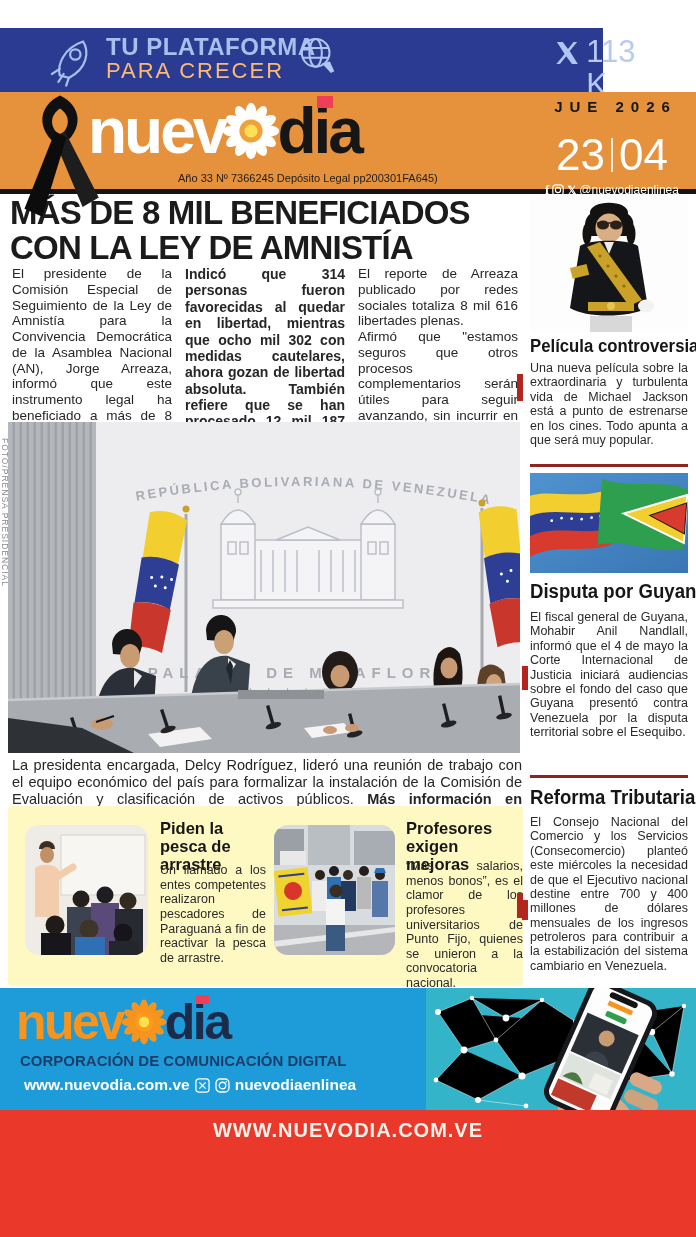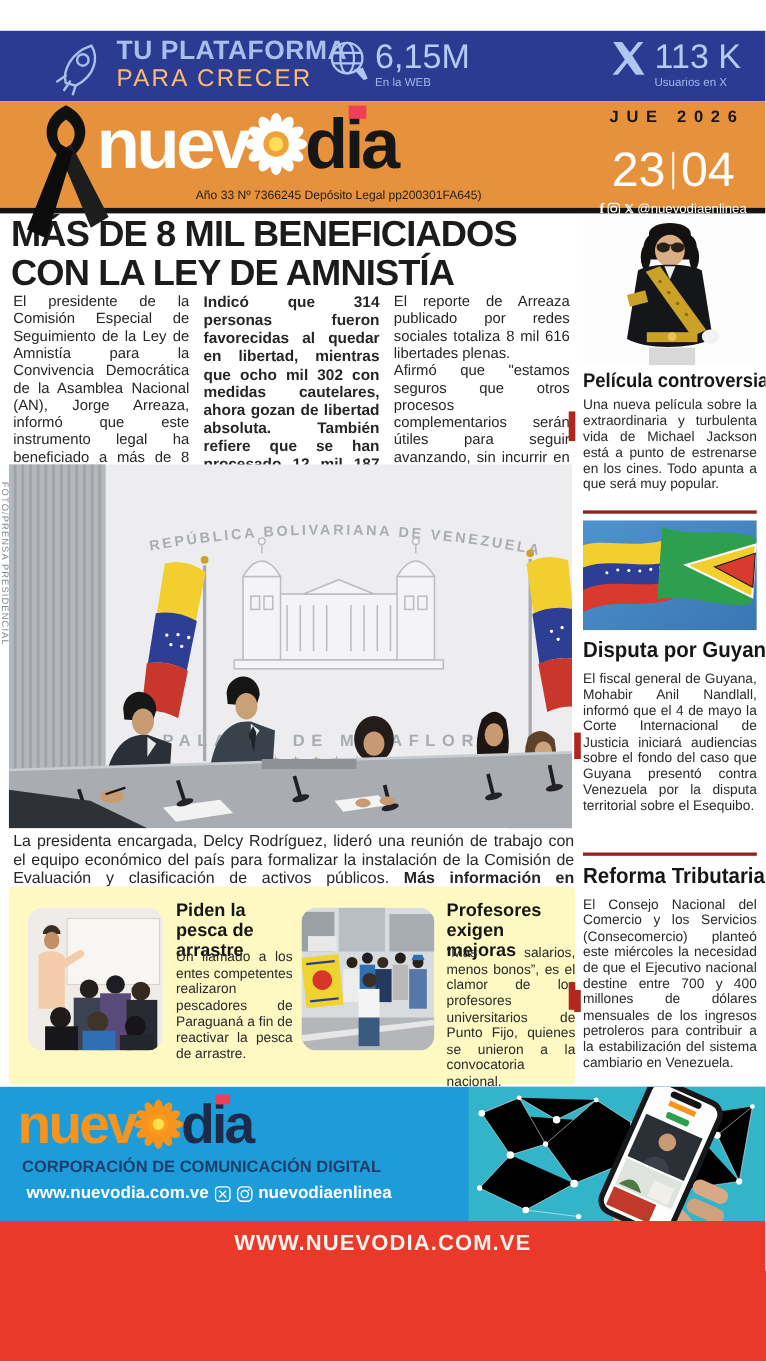--- a/index.html
+++ b/index.html
@@ -1,20 +1,20 @@
 <!DOCTYPE html>
 <html><head>
 <meta charset="utf-8">
 <style>
   html,body{margin:0;padding:0;background:#ffffff;}
   .page{position:relative;width:696px;height:1237px;background:#ffffff;overflow:hidden;
         font-family:"Liberation Sans",sans-serif;}
 
   
-  .topbar{position:absolute;left:0;top:28px;width:696px;height:64px;background:#2B3B92;}
+  .topbar{position:absolute;left:0;top:28px;width:603px;height:64px;background:#2B3B92;}
   .rocket{position:absolute;left:48px;top:7px;}
   .tagline{position:absolute;left:106px;top:6px;color:#A6C0EC;line-height:1.05;}
   .tagline .l1{font-size:24px;font-weight:bold;letter-spacing:.5px;}
   .tagline .l2{font-size:22px;letter-spacing:2px;color:#fdba74;}
   .stat{position:absolute;top:8px;display:flex;align-items:flex-start;gap:6px;}
   .stat .num{display:flex;flex-direction:column;}
   .stat .val{font-size:31px;line-height:1.05;color:#B5CBF2;}
   .stat .lbl{font-size:10.5px;color:#9FB8EC;margin-top:0px;}
   .stat-web{left:299px;} .stat-ig{left:429px;} .stat-x{left:555px;}
 
@@ -114,24 +114,20 @@
       <div class="l2">PARA CRECER</div>
     </div>
 
     <div class="stat stat-web">
       <svg width="36" height="42" viewBox="0 0 26 30" fill="none" stroke="#AFC6F0" stroke-width="1.5">
         <circle cx="12" cy="12" r="10"></circle>
           <ellipse cx="12" cy="12" rx="4.5" ry="10"></ellipse>
         <path d="M2.5 8.5h19M2.5 15.5h19"></path>
         <path d="M16.5 19.5 l6.5 7 l2.5-1.2 l-3.2-7 Z" fill="#AFC6F0" stroke="none"></path>
       </svg>
-      <div class="num">
-        <span class="val">6,15M</span>
-        <span class="lbl">En la WEB</span>
-      </div>
     </div>
 
 
     <div class="stat stat-x">
       <svg width="34" height="34" viewBox="0 0 24 24" fill="#AFC6F0">
         <path d="M1.8 1.5h5.6l5 6.8 5.3-6.8h3.4l-7.1 8.7 7.8 12.3h-5.6l-5.5-7.5-6 7.5H1.3l7.9-9.6Z"></path>
       </svg>
       <div class="num">
         <span class="val">113 K</span>
         <span class="lbl">Usuarios en X</span>

